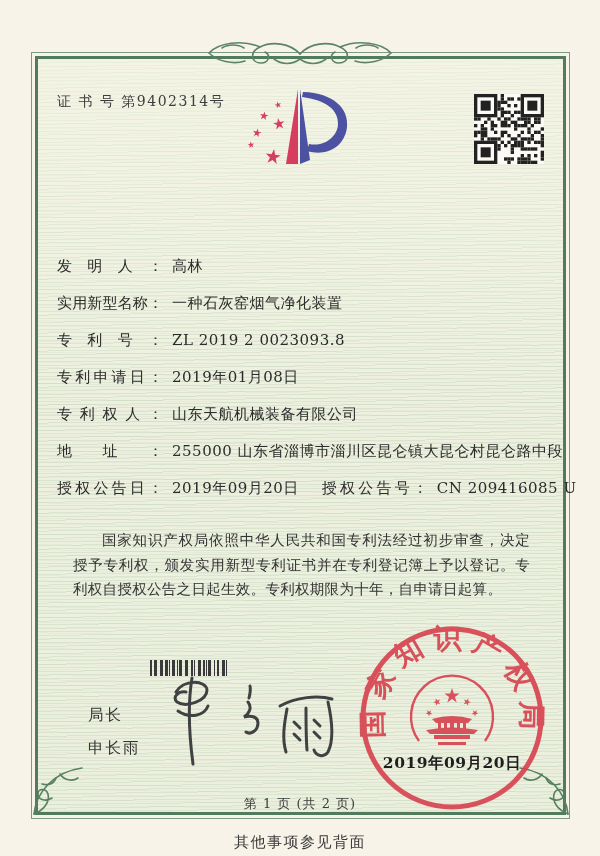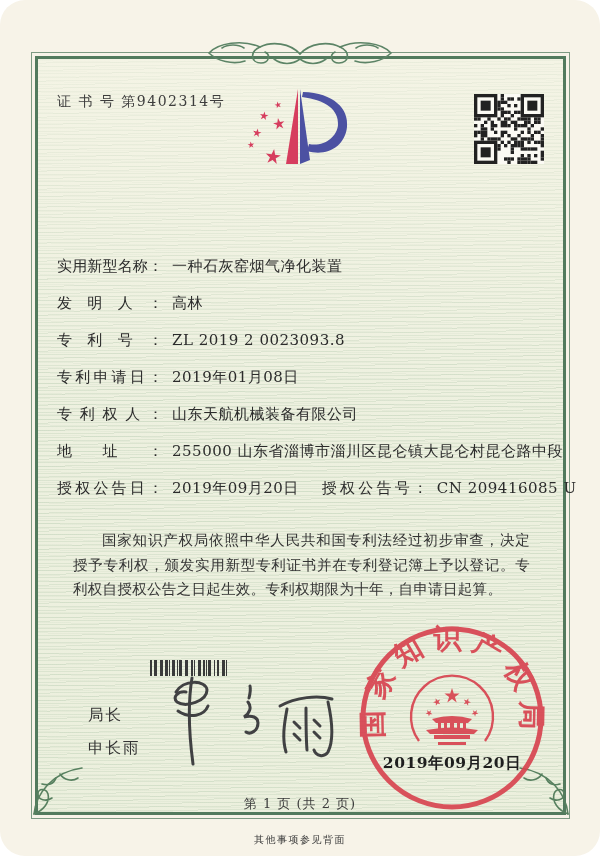--- a/index.html
+++ b/index.html
@@ -9,21 +9,20 @@
     --logo-red:#d63d5e;
     --logo-blue:#4c51a2;
     --ink:#2e2e2e;
   }
   html,body{margin:0;padding:0;}
   .page{
     position:relative;width:600px;height:856px;overflow:hidden;
     background:#f7f3e8;
     font-family:"DejaVu Serif","Liberation Serif",serif;
     color:var(--ink);
-    border-radius:25px;
   }
   .frame{
     position:absolute;left:31px;top:52px;right:30px;bottom:37px;
     border:1px solid var(--border-green-light);
     padding:3px;box-sizing:border-box;
   }
   .frame-inner{
     width:100%;height:100%;box-sizing:border-box;
     border:3px solid var(--border-green);
     background-color:#edf0df;
@@ -46,21 +45,21 @@
   #body-text{left:57px;top:512px;width:489px;font-size:14.5px;line-height:24.5px;
              text-align:justify;color:#333;}
   #body-text p{margin:16px;text-indent:2em;letter-spacing:.3px;}
   #barcode{left:150px;top:660px;}
   #signature{left:162px;top:666px;}
   #signoff{left:88px;top:699px;font-size:15.5px;line-height:33px;color:#333;letter-spacing:2px;}
   #seal{left:357px;top:623px;}
   #seal-date{left:357px;top:753px;width:190px;text-align:center;font-size:15.5px;
              font-weight:700;color:#1e1e1e;letter-spacing:.5px;z-index:5;}
   #page-num{left:0;right:0;top:795px;text-align:center;font-size:13px;color:#3c3c3c;letter-spacing:1px;}
-  #back-note{left:0;right:0;top:833px;text-align:center;font-size:10px;color:#3a3a3a;letter-spacing:1.5px;}
+  #back-note{left:0;right:0;top:833px;text-align:center;font-size:15px;color:#3a3a3a;letter-spacing:1.5px;}
   #ornament-top{left:178px;top:39px;}
   #corner-bl{left:30px;top:760px;}
   #corner-br{left:514px;top:760px;transform:scaleX(-1);}
   svg{display:block;}
 </style>
 </head>
 <body>
 
 <div class="page">
 
@@ -260,24 +259,24 @@
         <rect x="53.333333333333336" y="6.666666666666667" width="10" height="10" fill="#222"></rect>
         <rect x="0" y="46.66666666666667" width="23.333333333333336" height="23.333333333333336" fill="#222"></rect>
         <rect x="3.3333333333333335" y="50" width="16.666666666666668" height="16.666666666666668" fill="#fbfaf4"></rect>
         <rect x="6.666666666666667" y="53.333333333333336" width="10" height="10" fill="#222"></rect>
       </g>
   </svg>
 
 
   <div id="fields" class="abs">
     <div class="frow">
+      <span class="flabel">发明人：</span><span class="fvalue">高林</span>
+    </div>
+    <div class="frow">
       <span class="flabel">实用新型名称：</span><span class="fvalue">一种石灰窑烟气净化装置</span>
-    </div>
-    <div class="frow">
-      <span class="flabel">发明人：</span><span class="fvalue">高林</span>
     </div>
     <div class="frow">
       <span class="flabel">专利号：</span><span class="fvalue">ZL 2019 2 0023093.8</span>
     </div>
     <div class="frow">
       <span class="flabel">专利申请日：</span><span class="fvalue">2019年01月08日</span>
     </div>
     <div class="frow">
       <span class="flabel">专利权人：</span><span class="fvalue">山东天航机械装备有限公司</span>
     </div>

